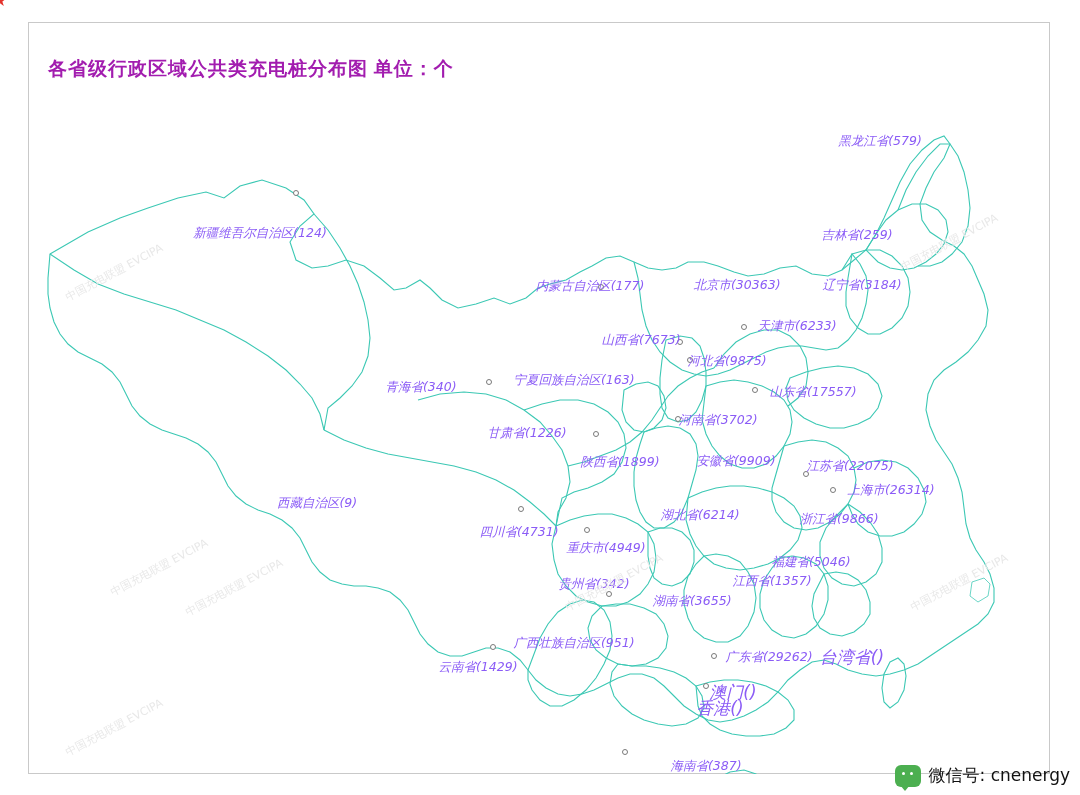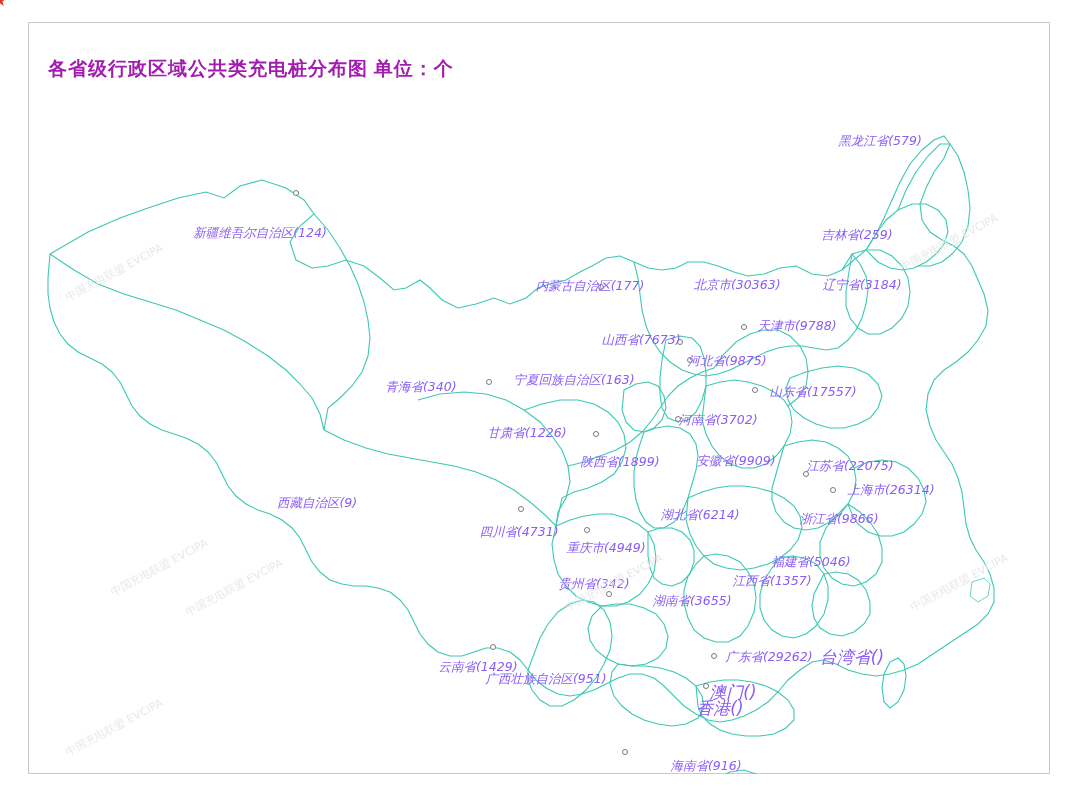--- a/index.html
+++ b/index.html
@@ -292,21 +292,21 @@
   <div class="city-dot" style="left:714px; top:656px;"></div>
   <div class="city-dot" style="left:706px; top:686px;"></div>
   <div class="city-dot" style="left:625px; top:752px;"></div>
   <div class="capital-star">★</div>
 
   <div id="labels">
     <div class="prov-label" style="left:880px; top:141px;">黑龙江省(579)</div>
     <div class="prov-label" style="left:857px; top:211px;margin-top:24px;">吉林省(259)</div>
     <div class="prov-label" style="left:862px; top:285px;">辽宁省(3184)</div>
     <div class="prov-label" style="left:737px; top:285px;">北京市(30363)</div>
-    <div class="prov-label" style="left:797px; top:326px;">天津市(9788)</div>
+    <div class="prov-label" style="left:797px; top:326px;">天津市(6233)</div>
     <div class="prov-label" style="left:727px; top:361px;">河北省(9875)</div>
     <div class="prov-label" style="left:641px; top:340px;">山西省(7673)</div>
     <div class="prov-label" style="left:590px; top:286px;">内蒙古自治区(177)</div>
     <div class="prov-label" style="left:260px; top:233px;">新疆维吾尔自治区(124)</div>
     <div class="prov-label" style="left:421px; top:387px;">青海省(340)</div>
     <div class="prov-label" style="left:574px; top:380px;">宁夏回族自治区(163)</div>
     <div class="prov-label" style="left:527px; top:433px;">甘肃省(1226)</div>
     <div class="prov-label" style="left:620px; top:462px;">陕西省(1899)</div>
     <div class="prov-label" style="left:718px; top:420px;">河南省(3702)</div>
     <div class="prov-label" style="left:813px; top:392px;">山东省(17557)</div>
@@ -315,31 +315,38 @@
     <div class="prov-label" style="left:891px; top:490px;">上海市(26314)</div>
     <div class="prov-label" style="left:839px; top:519px;">浙江省(9866)</div>
     <div class="prov-label" style="left:700px; top:515px;">湖北省(6214)</div>
     <div class="prov-label" style="left:317px; top:503px;">西藏自治区(9)</div>
     <div class="prov-label" style="left:519px; top:532px;">四川省(4731)</div>
     <div class="prov-label" style="left:606px; top:548px;">重庆市(4949)</div>
     <div class="prov-label" style="left:594px; top:584px;">贵州省(342)</div>
     <div class="prov-label" style="left:692px; top:601px;">湖南省(3655)</div>
     <div class="prov-label" style="left:772px; top:581px;">江西省(1357)</div>
     <div class="prov-label" style="left:811px; top:562px;">福建省(5046)</div>
-    <div class="prov-label" style="left:546px; top:643px;margin-top:36px;">广西壮族自治区(951)</div>
+    <div class="prov-label" style="left:574px; top:643px;">广西壮族自治区(951)</div>
     <div class="prov-label" style="left:478px; top:667px;">云南省(1429)</div>
     <div class="prov-label" style="left:769px; top:657px;">广东省(29262)</div>
     <div class="prov-label sm" style="left:852px; top:657px;">台湾省()</div>
     <div class="prov-label sm" style="left:733px; top:692px;">澳门()</div>
     <div class="prov-label sm" style="left:720px; top:708px;">香港()</div>
-    <div class="prov-label" style="left:706px; top:766px;">海南省(916)</div>
+    <div class="prov-label" style="left:706px; top:766px;">海南省(387)</div>
   </div>
 
   <div class="watermark" style="left:60px; top:265px;">中国充电联盟 EVCIPA</div>
   <div class="watermark" style="left:105px; top:560px;">中国充电联盟 EVCIPA</div>
   <div class="watermark" style="left:60px; top:720px;">中国充电联盟 EVCIPA</div>
   <div class="watermark" style="left:180px; top:580px;">中国充电联盟 EVCIPA</div>
   <div class="watermark" style="left:560px; top:575px;">中国充电联盟 EVCIPA</div>
   <div class="watermark" style="left:895px; top:235px;">中国充电联盟 EVCIPA</div>
   <div class="watermark" style="left:905px; top:575px;">中国充电联盟 EVCIPA</div>
 
+  <div id="footer-bar">
+    <div id="wechat-icon">
+      <span class="eye left"></span>
+        <span class="eye right"></span>
+    </div>
+    <div id="footer-text">微信号: cnenergy</div>
+  </div>
 
 </div>
 
 </body></html>

